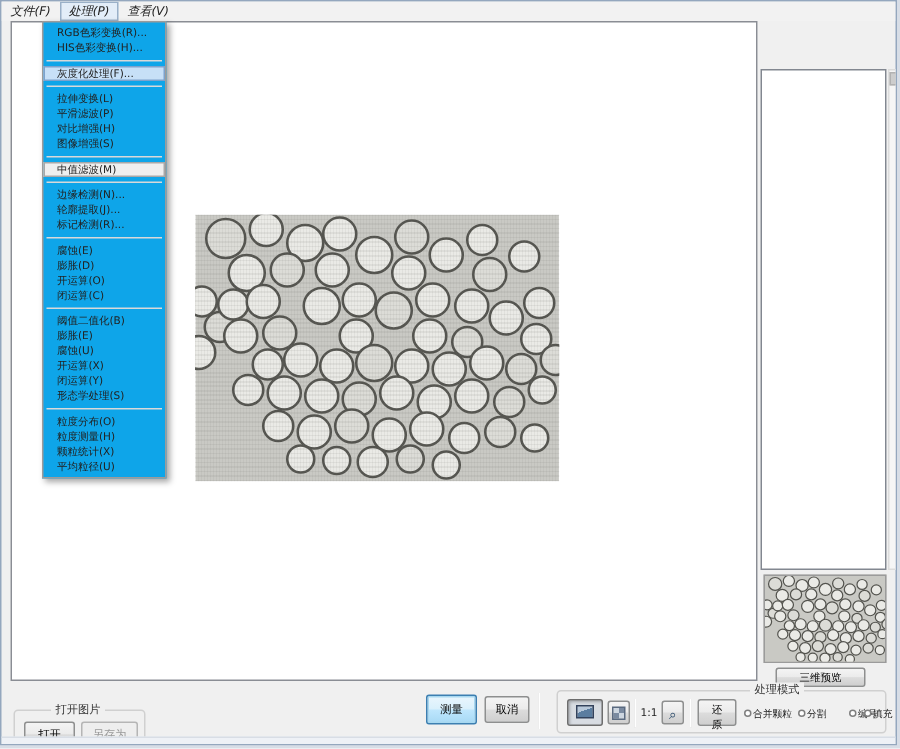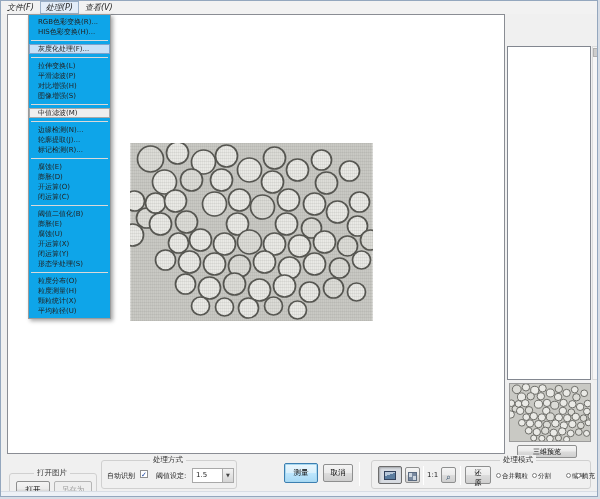--- a/index.html
+++ b/index.html
@@ -260,30 +260,20 @@
       </svg>
   </div>
   <button class="btn previewbtn">三维预览</button>
 
   <div class="groupbox" style="left:8px;top:459px;width:88px;height:29px;margin-top:13px;">
     <div class="gb-label" style="left:24px;">打开图片</div>
     <button class="btn" style="position:absolute;left:6px;top:7px;width:34px;height:17px;font-size:7.5px;">打开</button>
     <button class="btn disabled" style="position:absolute;left:44px;top:7px;width:38px;height:17px;font-size:7.5px;">另存为</button>
   </div>
 
-  <div class="groupbox" style="left:100px;top:459px;width:136px;height:29px;">
-    <div class="gb-label" style="left:48px;">处理方式</div>
-    <span style="position:absolute;left:5px;top:10px;font-size:7px;">自动识别</span>
-    <span class="chk" style="position:absolute;left:38px;top:9px;">✓</span>
-    <span style="position:absolute;left:54px;top:10px;font-size:7px;">阈值设定:</span>
-    <div class="combo" style="left:90px;top:7px;width:42px;">
-      <span>1.5</span>
-      <span class="arrowbox">▼</span>
-    </div>
-  </div>
 
   <button class="btn" style="position:absolute;left:240px;top:463px;width:38px;height:18px;font-size:7px;margin-top:43px;">自动检测</button>
   <button class="btn default" style="position:absolute;left:283px;top:462px;width:34px;height:20px;font-size:7.5px;">测量</button>
   <button class="btn" style="position:absolute;left:322px;top:463px;width:30px;height:18px;font-size:7.5px;">取消</button>
   <div class="vdiv" style="left:358px;top:461px;height:24px;"></div>
 
   <div class="groupbox" style="left:370px;top:459px;width:220px;height:29px;">
     <div class="gb-label" style="left:128px;">处理模式</div>
     <button class="btn pressed iconbtn" style="left:6px;top:5px;width:24px;height:18px;">
       <span class="icon-img"></span>

